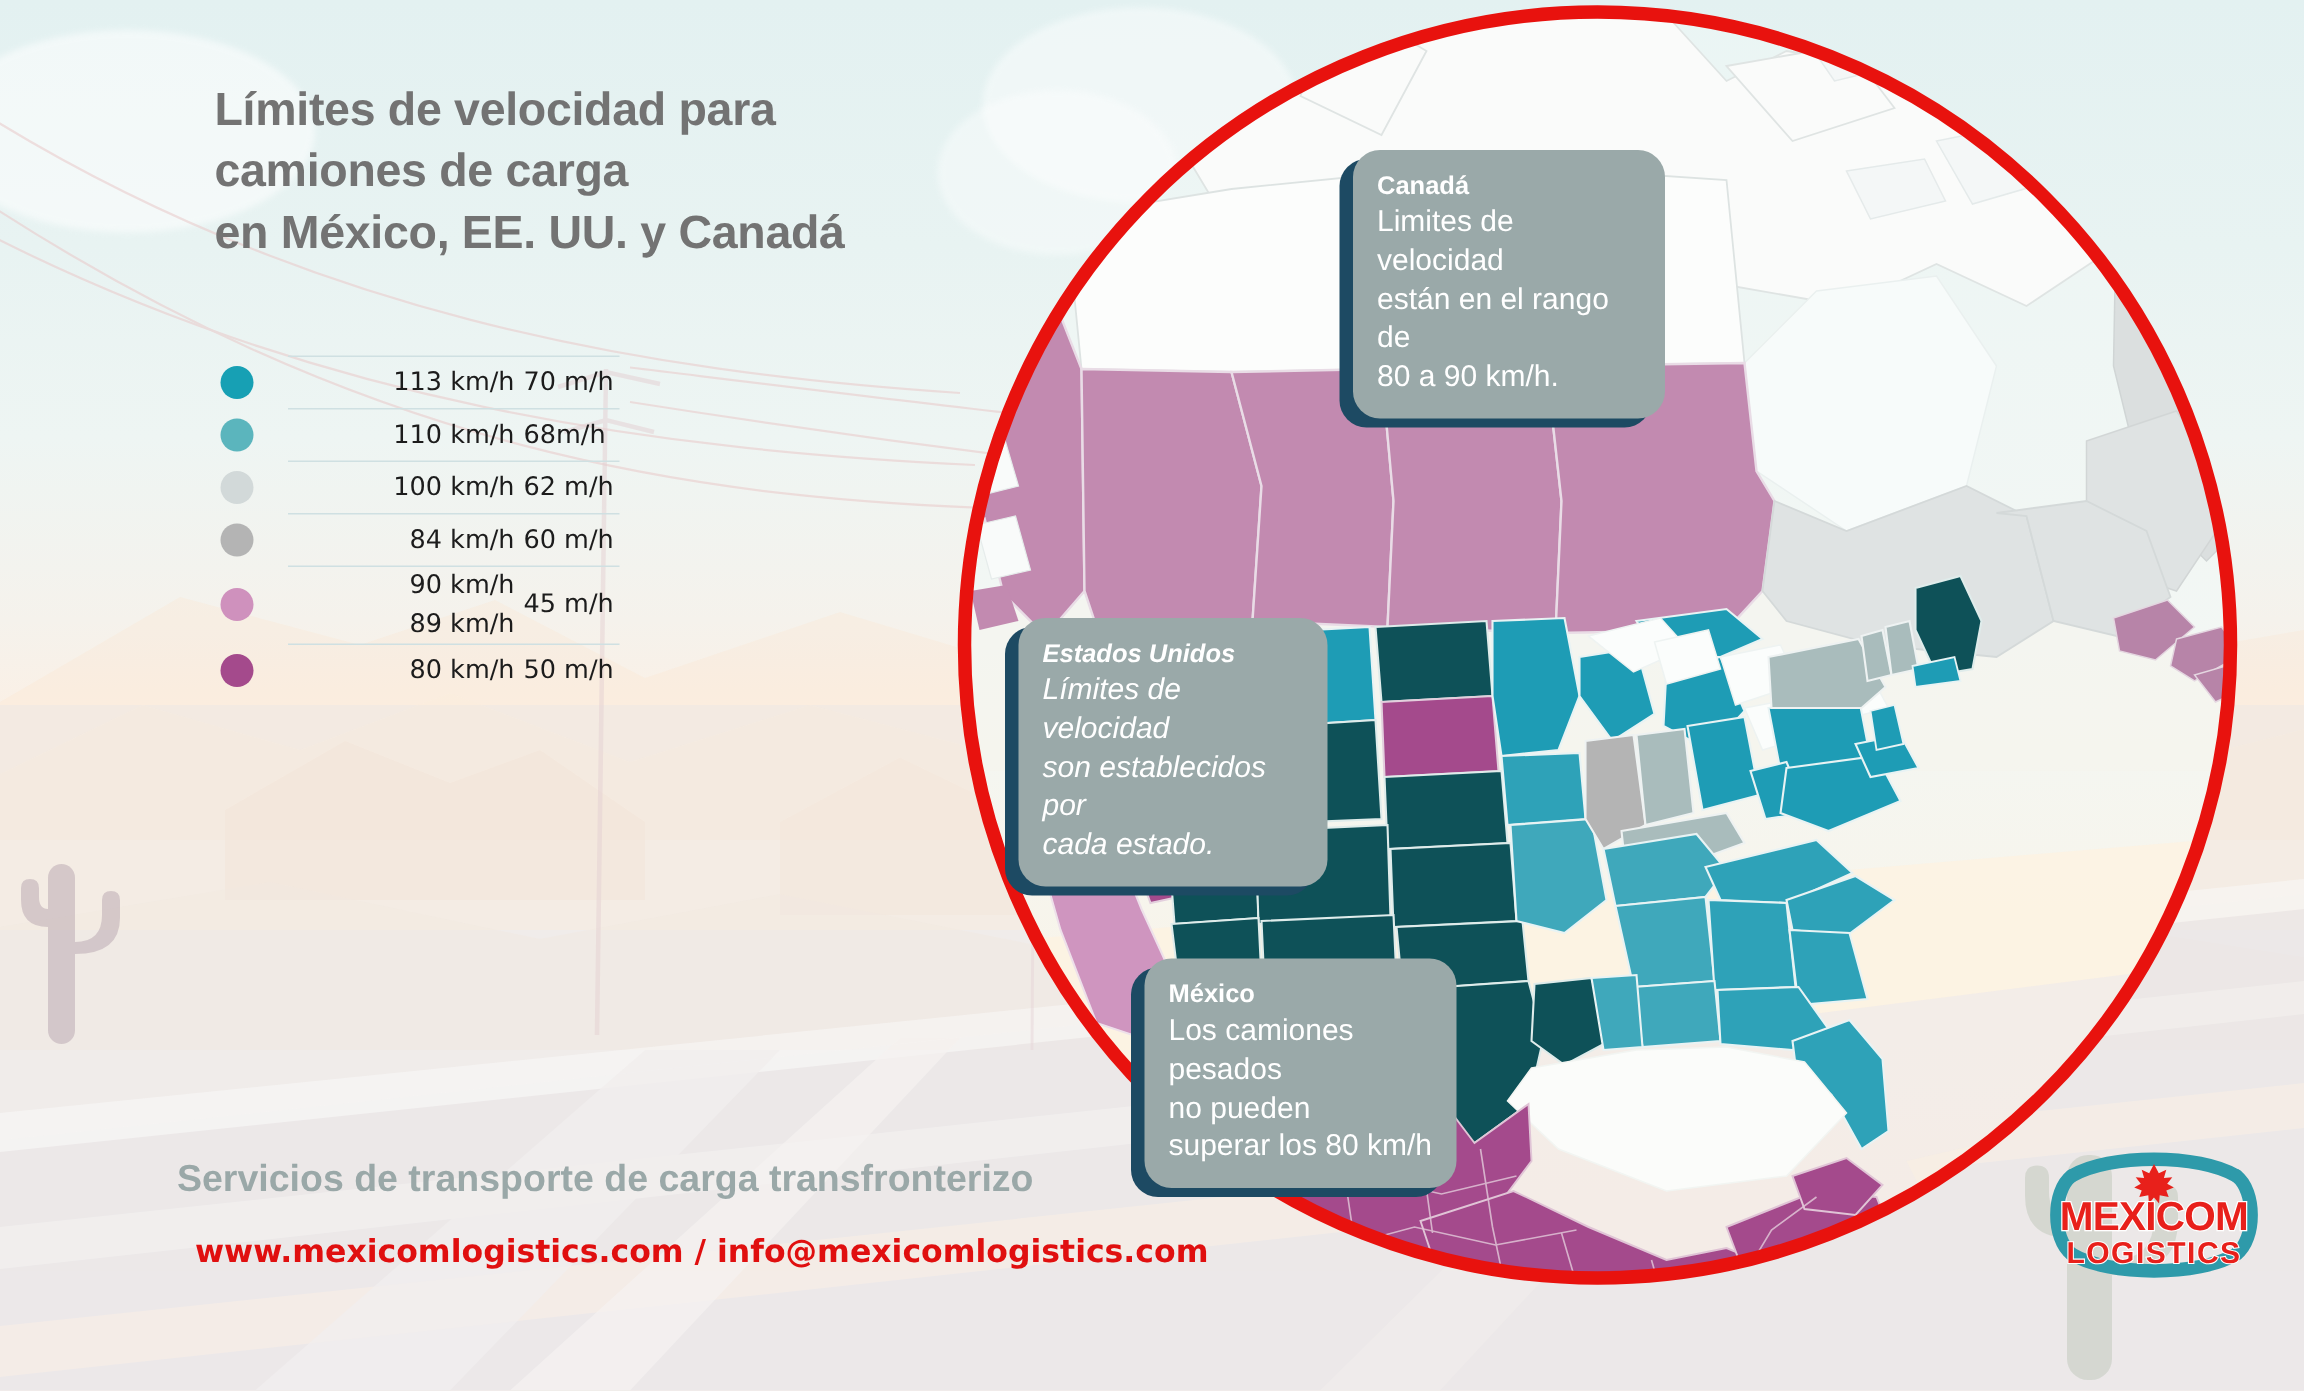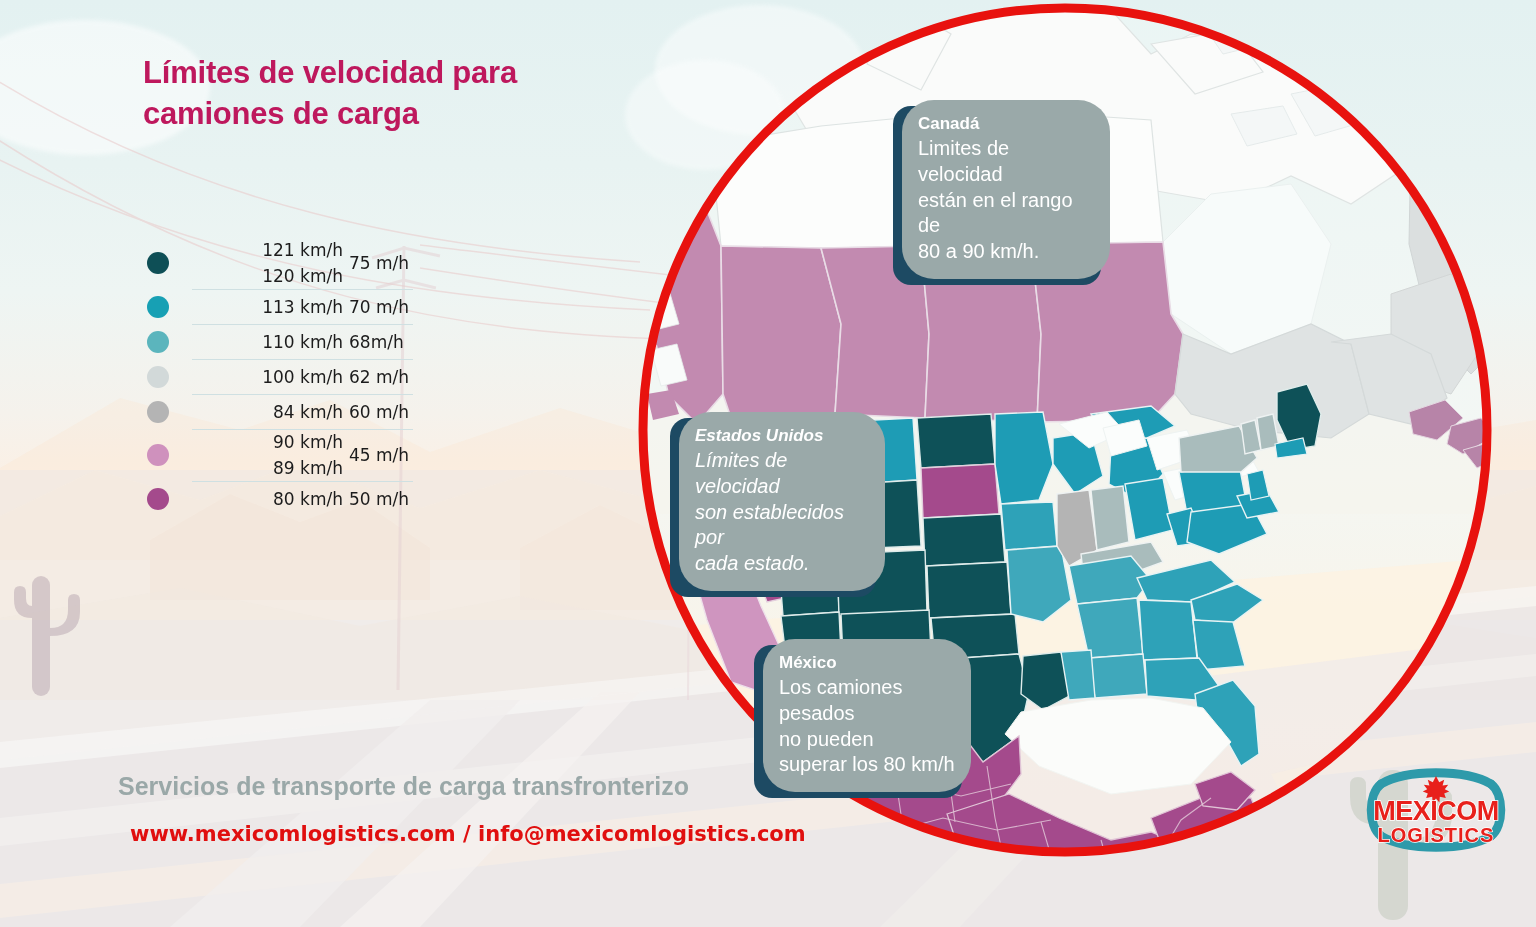--- a/index.html
+++ b/index.html
@@ -21,21 +21,21 @@
     background:linear-gradient(180deg,#fdf3e2 0%,#fdf0dd 22%,#f8ece4 48%,#efeced 70%,#eceaeb 100%);
   }
   .bg-cloud{position:absolute;border-radius:50%;background:#ffffff;opacity:.55;filter:blur(2px);}
   .bg-mesa{position:absolute;opacity:.45;}
   .road{position:absolute;opacity:.55;}
   .wire{position:absolute;stroke:#e9c9c9;fill:none;opacity:.55;}
 
   
   .headline{
     position:absolute;left:143px;top:52px;width:560px;
-    font-size:31px;line-height:1.33;font-weight:bold;color:#be185d;
+    font-size:31px;line-height:1.33;font-weight:bold;color:#737373;
     letter-spacing:-.2px;
   }
 
   
   .legend{position:absolute;left:143px;top:237px;width:270px;}
   .legend-row{position:relative;display:flex;align-items:center;height:35px;}
   .legend-row.tall{height:52px;}
   .legend-divider{position:absolute;left:49px;width:221px;height:1px;background:#cfe0e2;}
   .swatch{width:22px;height:22px;border-radius:50%;flex:0 0 auto;margin-left:4px;}
   .kmh{
@@ -63,21 +63,21 @@
   #mapwrap{position:absolute;left:591px;top:-6px;width:950px;height:875px;}
   .redring{position:absolute;left:0;top:0;}
 
   
   .callout{position:absolute;}
   .callout .shadow{
     position:absolute;left:-9px;top:6px;width:100%;height:100%;
     background:#1d4a63;border-radius:18px;
   }
   .callout .body{
-    position:relative;background:#9aa9a9;border-radius:32px;
+    position:relative;background:#9aa9a9;border-radius:18px;
     padding:13px 16px 14px 16px;color:#ffffff;
   }
   .callout .title{font-size:17px;font-weight:bold;line-height:1.35;}
   .callout .txt{font-size:20px;line-height:1.29;font-weight:normal;}
 
   
   .logo{position:absolute;left:1348px;top:762px;width:176px;height:96px;}
 </style>
 </head>
 <body>
@@ -141,32 +141,25 @@
       <g stroke="#e7d6d9" stroke-width="2" fill="none" opacity=".5">
         <path d="M690 395 L688 700"></path>
         <path d="M836 420 L836 700"></path>
       </g>
     </svg>
   </div>
 
   <div class="headline">
     <div>Límites de velocidad para</div>
     <div>camiones de carga</div>
+    <div>en México, EE. UU. y Canadá</div>
   </div>
 
   <div class="legend">
 
-    <div class="legend-row tall">
-      <div class="swatch" style="background:#0e4f56"></div>
-      <div class="kmh two">
-        <div>121 km/h</div>
-        <div>120 km/h</div>
-      </div>
-      <div class="mph">75 m/h</div>
-    </div>
 
     <div class="legend-row">
       <div class="legend-divider" style="top:0"></div>
       <div class="swatch" style="background:#17a0b4"></div>
       <div class="kmh">113 km/h</div>
       <div class="mph">70 m/h</div>
     </div>
 
     <div class="legend-row">
       <div class="legend-divider" style="top:0"></div>

